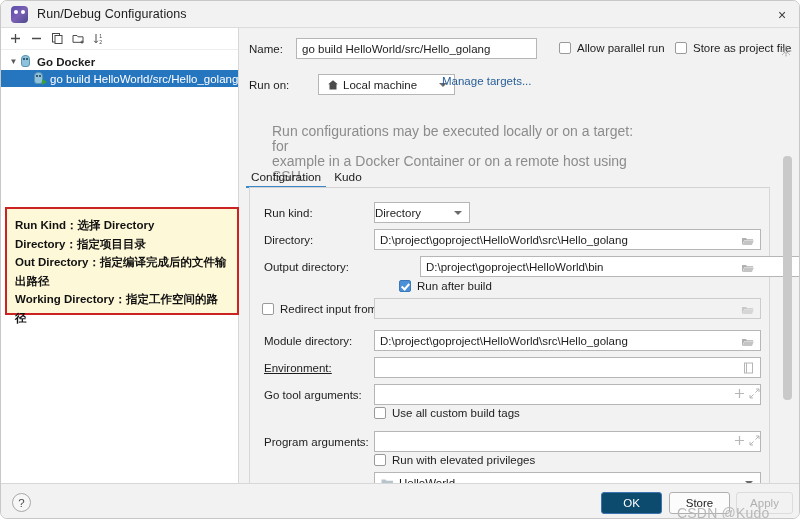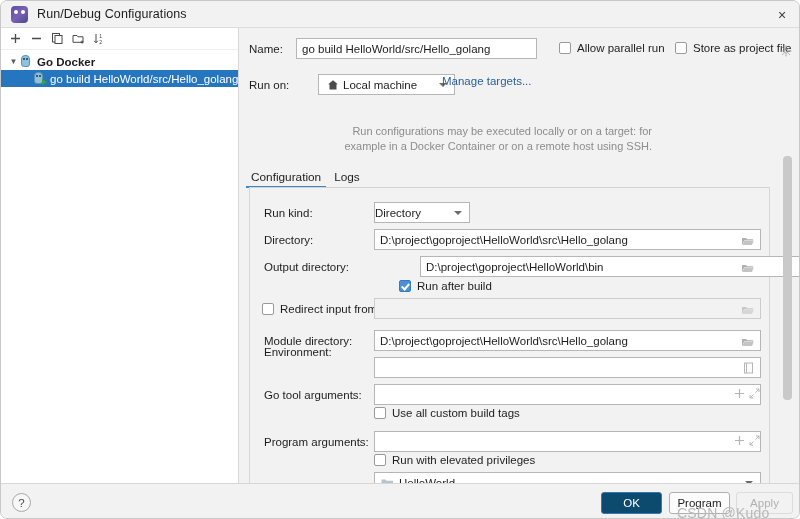--- a/index.html
+++ b/index.html
@@ -175,21 +175,21 @@
     border: solid #ffffff; border-width: 0 2px 2px 0;
     transform: rotate(42deg);
   }
 
   .gear-icon {
     position: absolute; width: 12px; height: 12px; color: #9a9a9a;
   }
 
   .hint {
     position: absolute; left: 32px; top: 96px; width: 380px;
-    font-size: 11px; color: #8c8c8c; line-height: 15px; text-align: right;
+    font-size: 14px; color: #8c8c8c; line-height: 15px;
   }
   .manage-targets {
     position: absolute; left: 202px; top: 47px;
     font-size: 11.5px; color: #2a6099; cursor: pointer;
   }
   .home-icon {
     position: absolute; left: 8px; top: 4px;
     width: 12px; height: 12px;
   }
 
@@ -339,20 +339,26 @@
         <span class="gopher">
           <span class="body"></span>
             <span class="eye1"></span>
             <span class="eye2"></span>
             <span class="run"></span>
         </span>
         <span class="tree-label">go build HelloWorld/src/Hello_golang</span>
       </div>
     </div>
 
+    <div class="annotation">
+      <div>Run Kind：选择 Directory</div>
+      <div>Directory：指定项目目录</div>
+      <div>Out Directory：指定编译完成后的文件输出路径</div>
+      <div>Working Directory：指定工作空间的路径</div>
+    </div>
 
     <div class="edit-templates">Edit configuration templates...</div>
   </div>
 
   <div class="right-panel">
 
     <div class="field-label" style="left:9px; top:15px;">Name:</div>
     <div class="textinput" style="left:56px; top:10px; width:241px;">go build HelloWorld/src/Hello_golang</div>
 
     <div class="checkbox" style="left:319px; top:14px;">
@@ -382,21 +388,21 @@
     </div>
     <div class="manage-targets">Manage targets...</div>
 
     <div class="hint">
       <div>Run configurations may be executed locally or on a target: for</div>
       <div>example in a Docker Container or on a remote host using SSH.</div>
     </div>
 
     <div class="tabs">
       <div class="tab active">Configuration</div>
-      <div class="tab">Logs</div>
+      <div class="tab">Kudo</div>
     </div>
     <div class="tab-divider"></div>
 
     <div class="content-box"></div>
 
     <div class="field-label" style="left:24px; top:179px;">Run kind:</div>
     <div class="combo" style="left:134px; top:174px; width:96px;">
       <span>Directory</span>
       <span class="arrow"></span>
     </div>
@@ -438,21 +444,21 @@
 
     <div class="field-label" style="left:24px; top:307px;">Module directory:</div>
     <div class="textinput" style="left:134px; top:302px; width:387px;">D:\project\goproject\HelloWorld\src\Hello_golang</div>
     <span class="browse-icon" style="left:501px; top:306px;">
       <svg width="14" height="12" viewBox="0 0 14 12">
           <path d="M1 3h4l1 1.2h6v1H3.2L1.4 9.8 1 9.6z" fill="#b0b0b0"></path>
           <path d="M3.4 5.6h9.4l-1.8 4.4H1.6z" fill="#c4c4c4"></path>
         </svg>
     </span>
 
-    <div class="field-label" style="left:24px; top:318px;">Environment:</div>
+    <div class="field-label" style="left:24px; top:334px;text-decoration:underline;">Environment:</div>
     <div class="textinput" style="left:134px; top:329px; width:387px;"></div>
     <span class="browse-icon" style="left:503px; top:332px;">
       <svg width="11" height="12" viewBox="0 0 11 12">
           <rect x="1.5" y="1" width="8" height="10" stroke="#b6b6b6" stroke-width="1" fill="none"></rect>
           <path d="M3.5 1v10" stroke="#b6b6b6" stroke-width="1"></path>
         </svg>
     </span>
 
     <div class="field-label" style="left:24px; top:361px;">Go tool arguments:</div>
     <div class="textinput" style="left:134px; top:356px; width:387px;"></div>
@@ -503,19 +509,19 @@
     </div>
 
     <div class="scroll-track">
       <div class="scroll-thumb"></div>
     </div>
   </div>
 
   <div class="bottom-bar">
     <div class="help-btn">?</div>
     <div class="btn btn-ok">OK</div>
-    <div class="btn btn-cancel">Program</div>
+    <div class="btn btn-cancel">Store</div>
     <div class="btn btn-apply">Apply</div>
   </div>
 
   <div class="watermark">CSDN @Kudo Shin-ichi</div>
 
 </div>
 
 </body></html>

